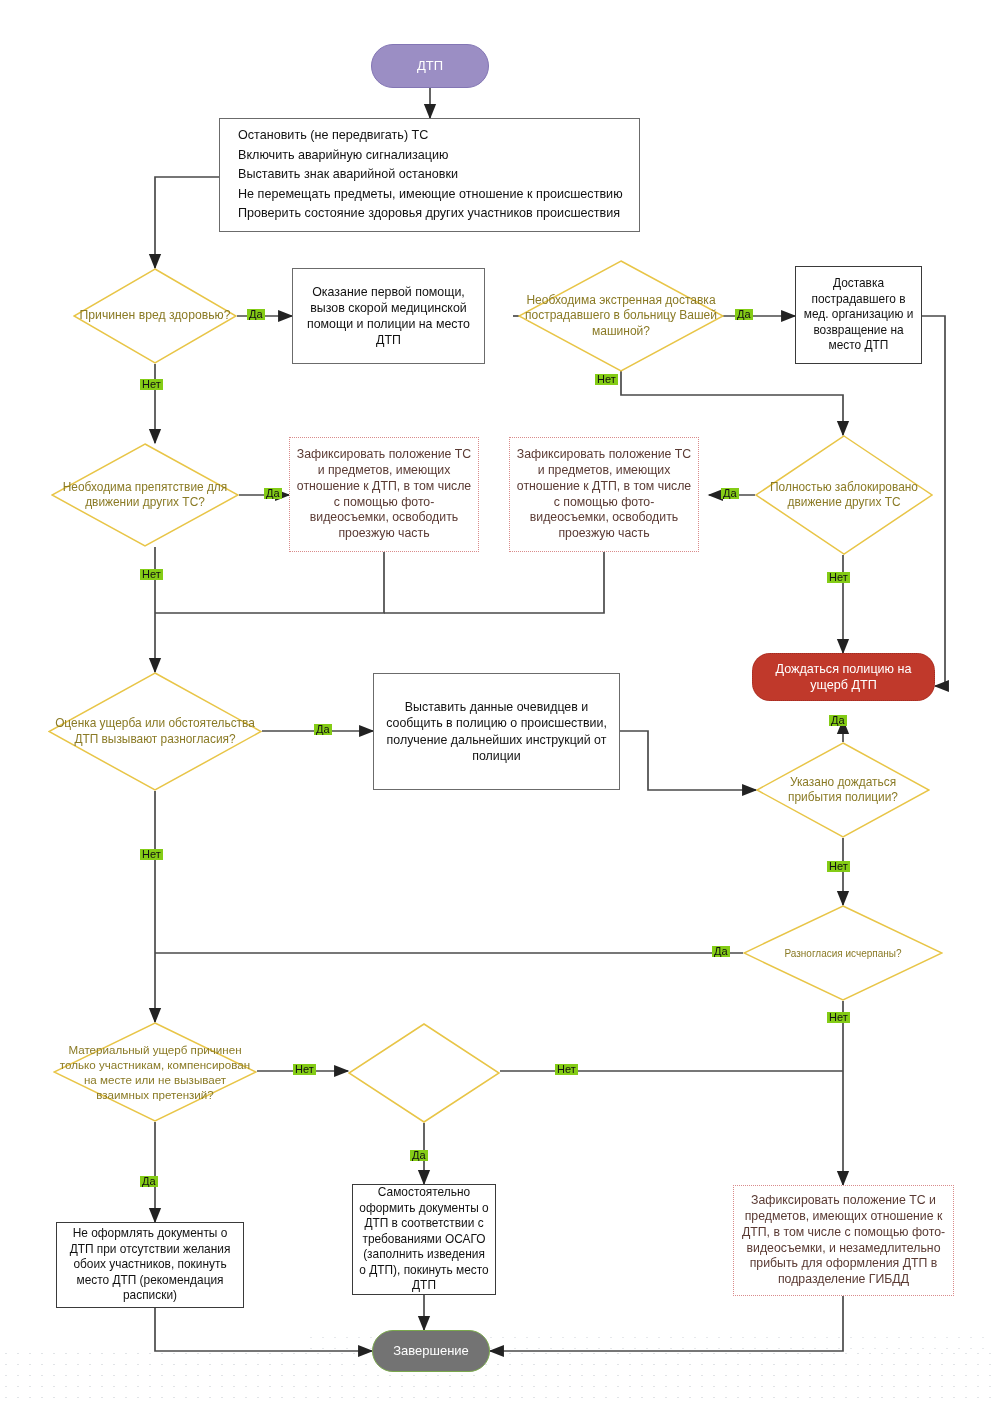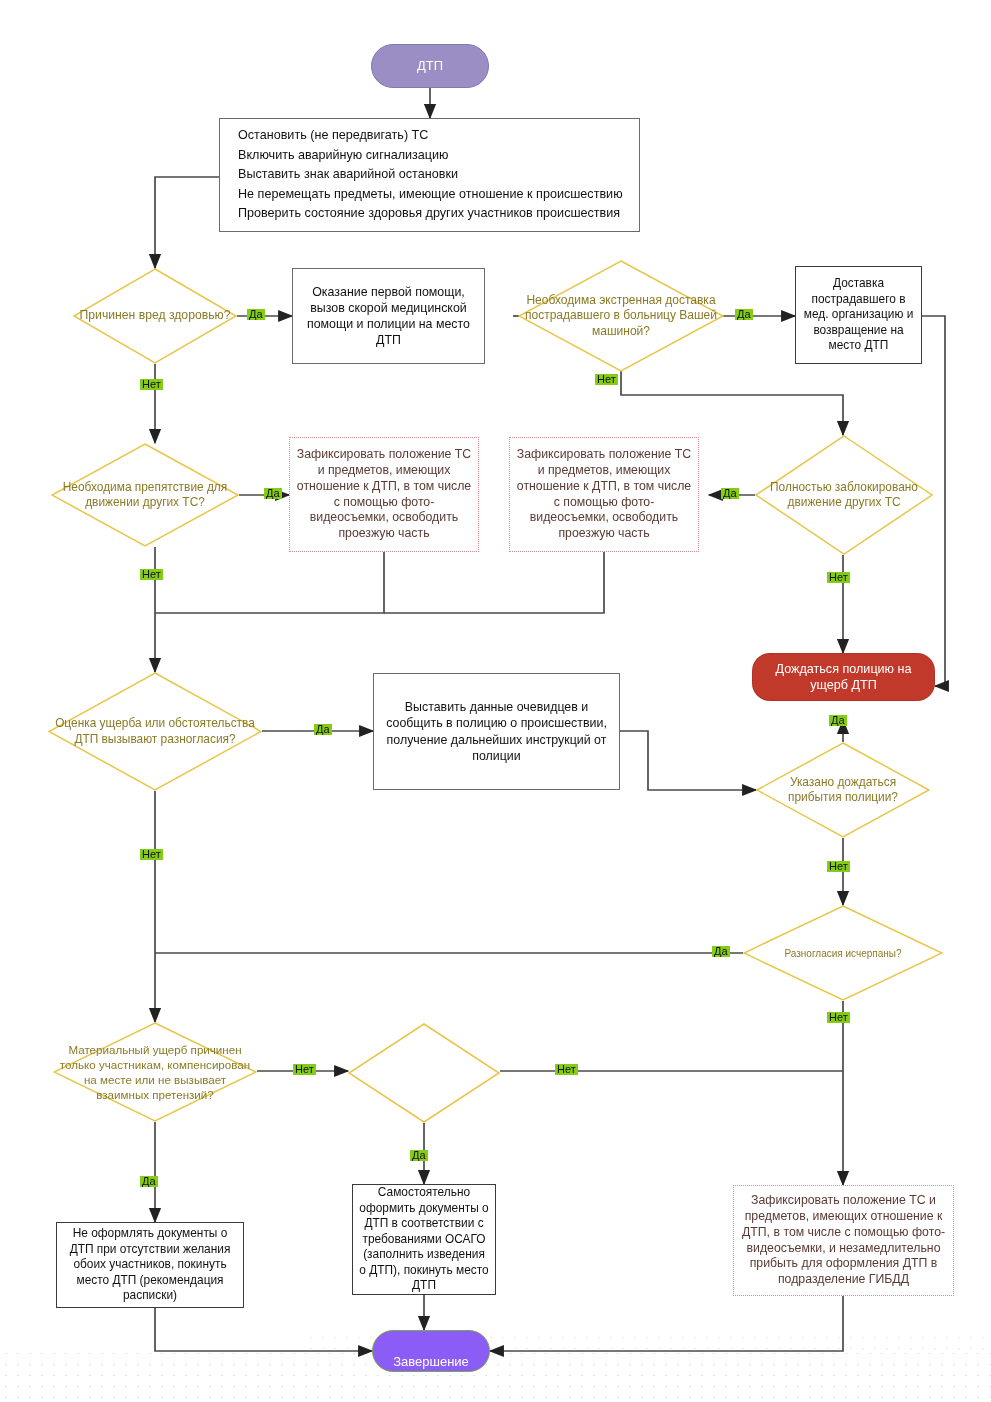--- a/index.html
+++ b/index.html
@@ -36,21 +36,21 @@
   }
 
   
   .diamond{background:transparent;}
   .diamond svg{position:absolute;left:0;top:0;}
   .diamond .txt{position:relative;z-index:2;color:#8a7a25;font-size:12.2px;}
 
   
   .term{border-radius:22px;color:#fff;font-size:13px;display:flex;align-items:center;justify-content:center;}
   .term.start{background:#9b8ec4;border:1.4px solid #8376b4;}
-  .term.end{background:#8b5cf6;border:1.4px solid #7aa84c;align-items:flex-end;}
+  .term.end{background:#737373;border:1.4px solid #7aa84c;}
   .term.wait{background:#c0392b;border:1.5px dotted #9e2d22;border-radius:18px;}
 
   
   .elabel{position:absolute;font-size:11px;color:#111;background:#84cc16;
           padding:0 2px;line-height:1;white-space:nowrap;}
 </style>
 </head>
 <body>
 
 <div id="stage">

